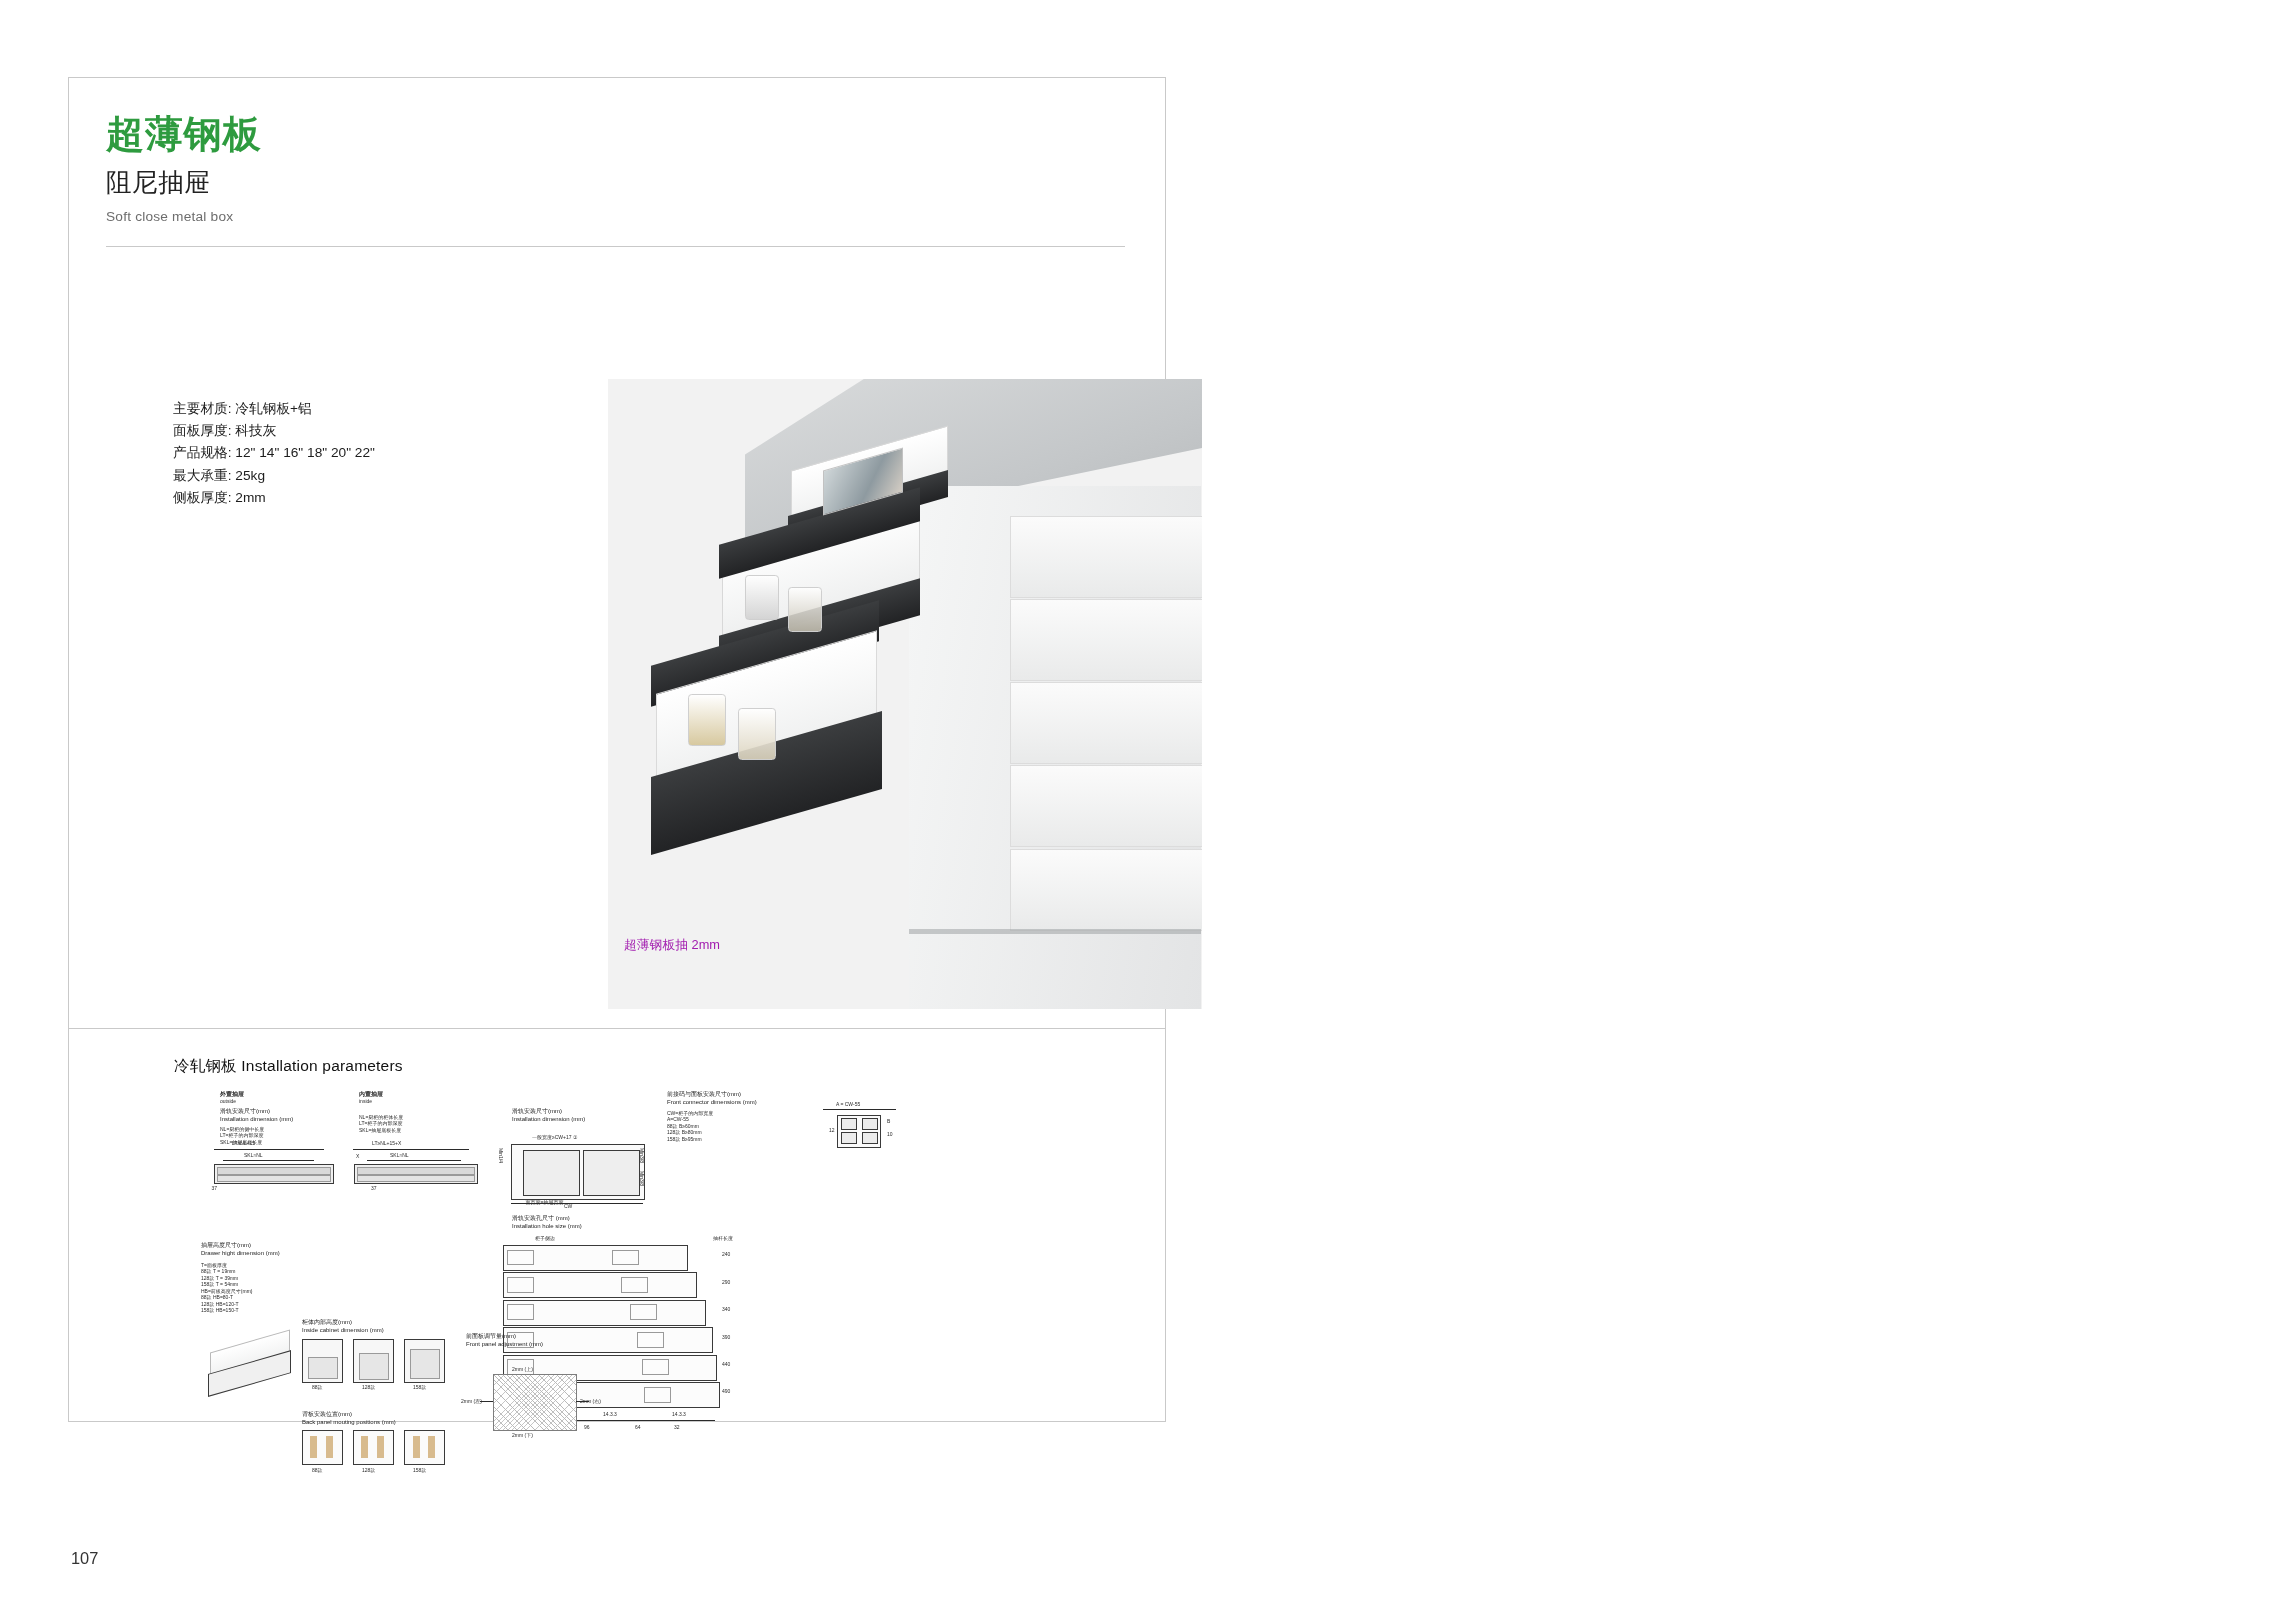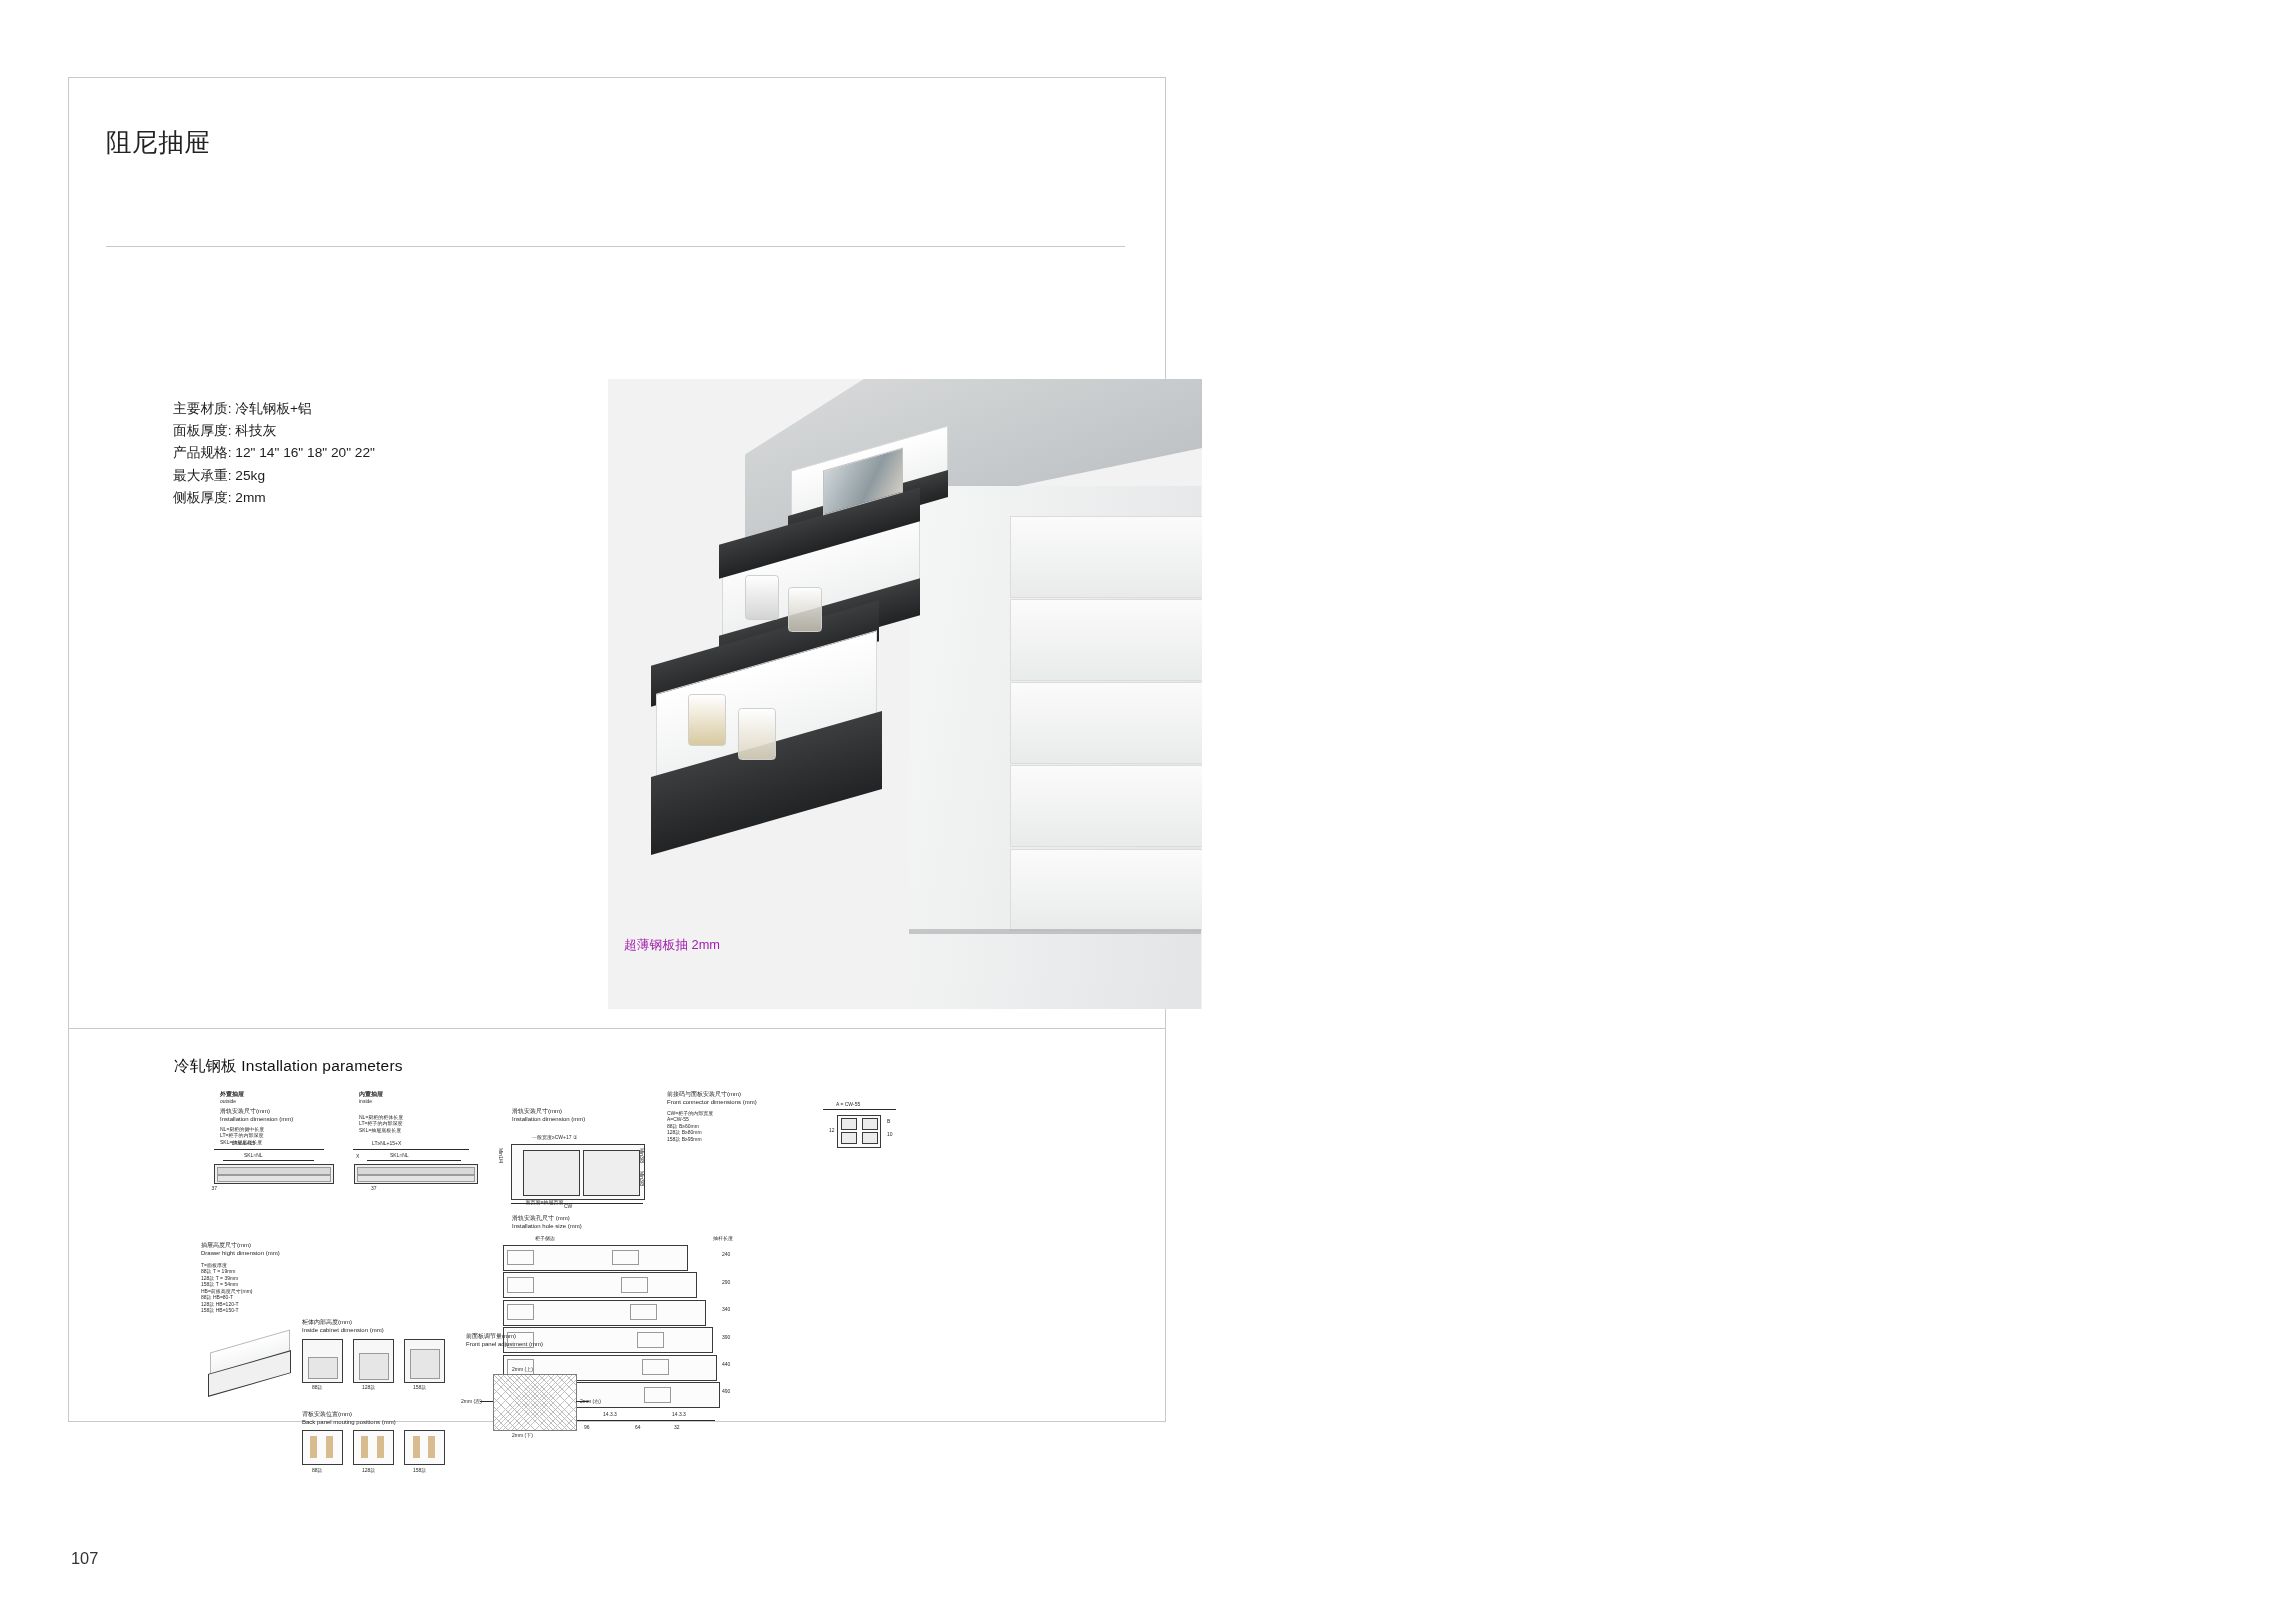--- a/index.html
+++ b/index.html
@@ -84,21 +84,23 @@
   }
 </style>
 </head>
 <body>
 
 <div class="page page-left">
 
   <div class="left-frame">
 
     <div class="title-block">
+      <div class="title-cn">超薄钢板</div>
       <div class="title-cn2">阻尼抽屉</div>
+      <div class="title-en">Soft close metal box</div>
     </div>
     <div class="title-rule"></div>
 
     <div class="spec-list">
       <div class="spec-cn">
         <div>主要材质: 冷轧钢板+铝</div>
         <div>面板厚度: 科技灰</div>
         <div>产品规格: 12" 14" 16" 18" 20" 22"</div>
         <div>最大承重: 25kg</div>
         <div>侧板厚度: 2mm</div>

